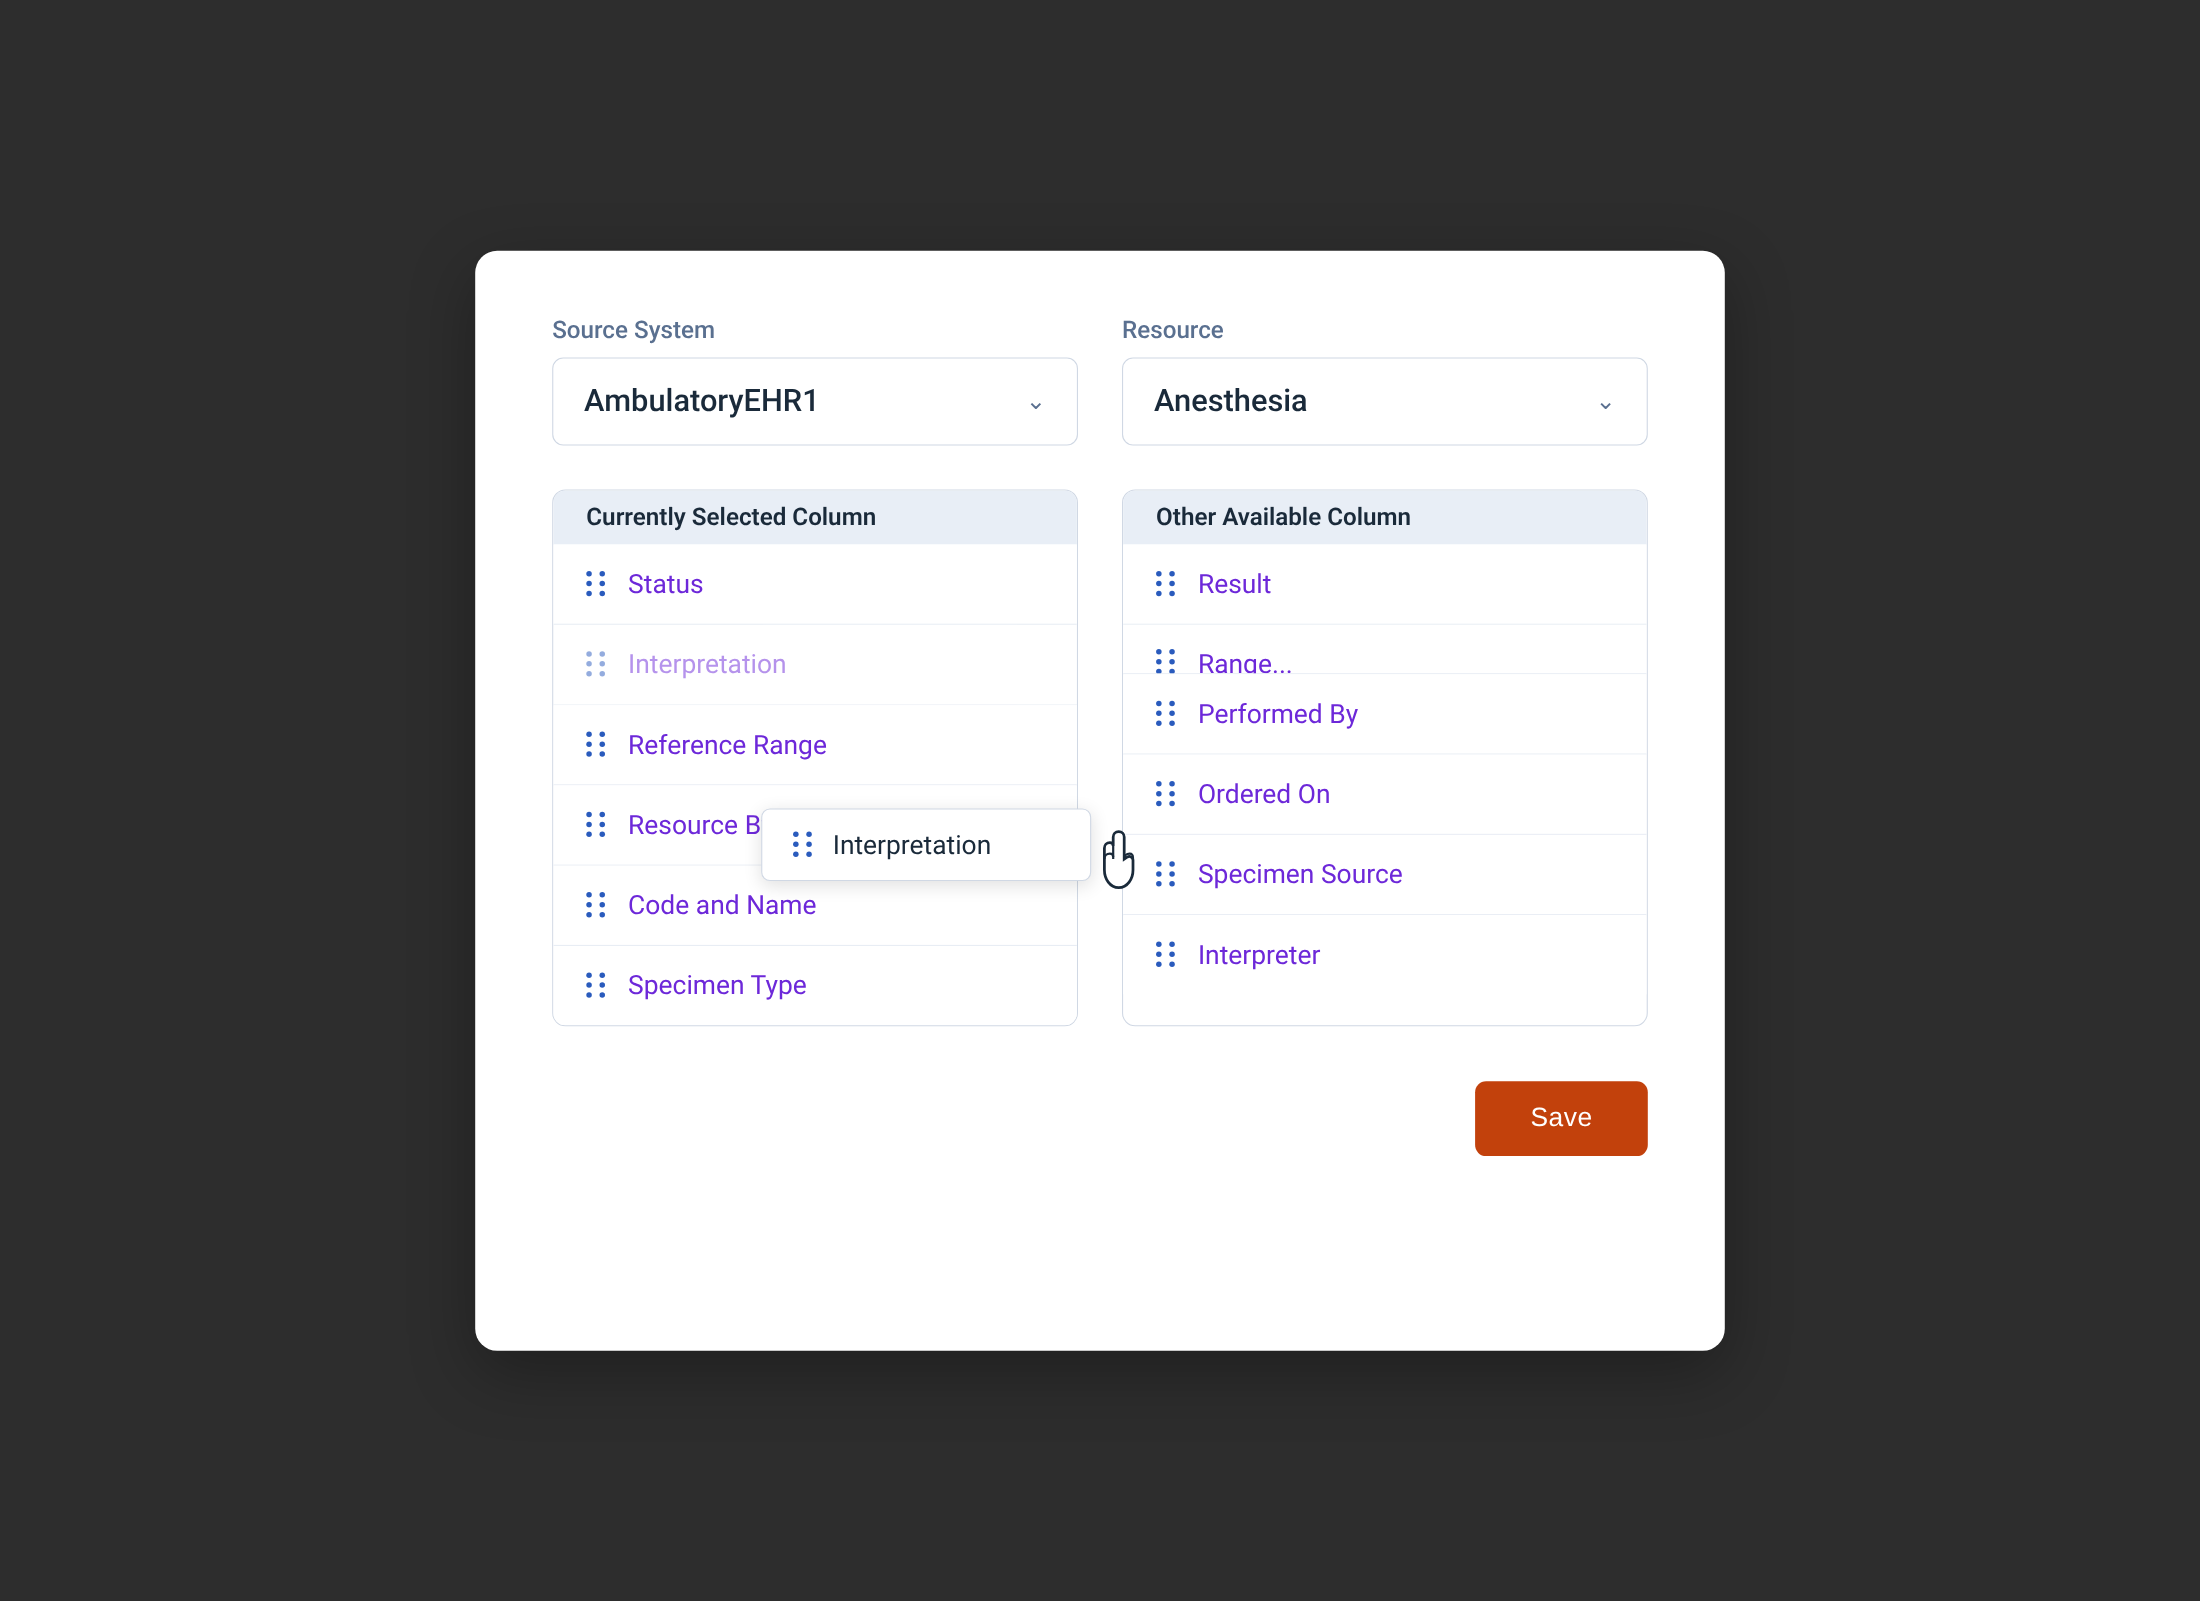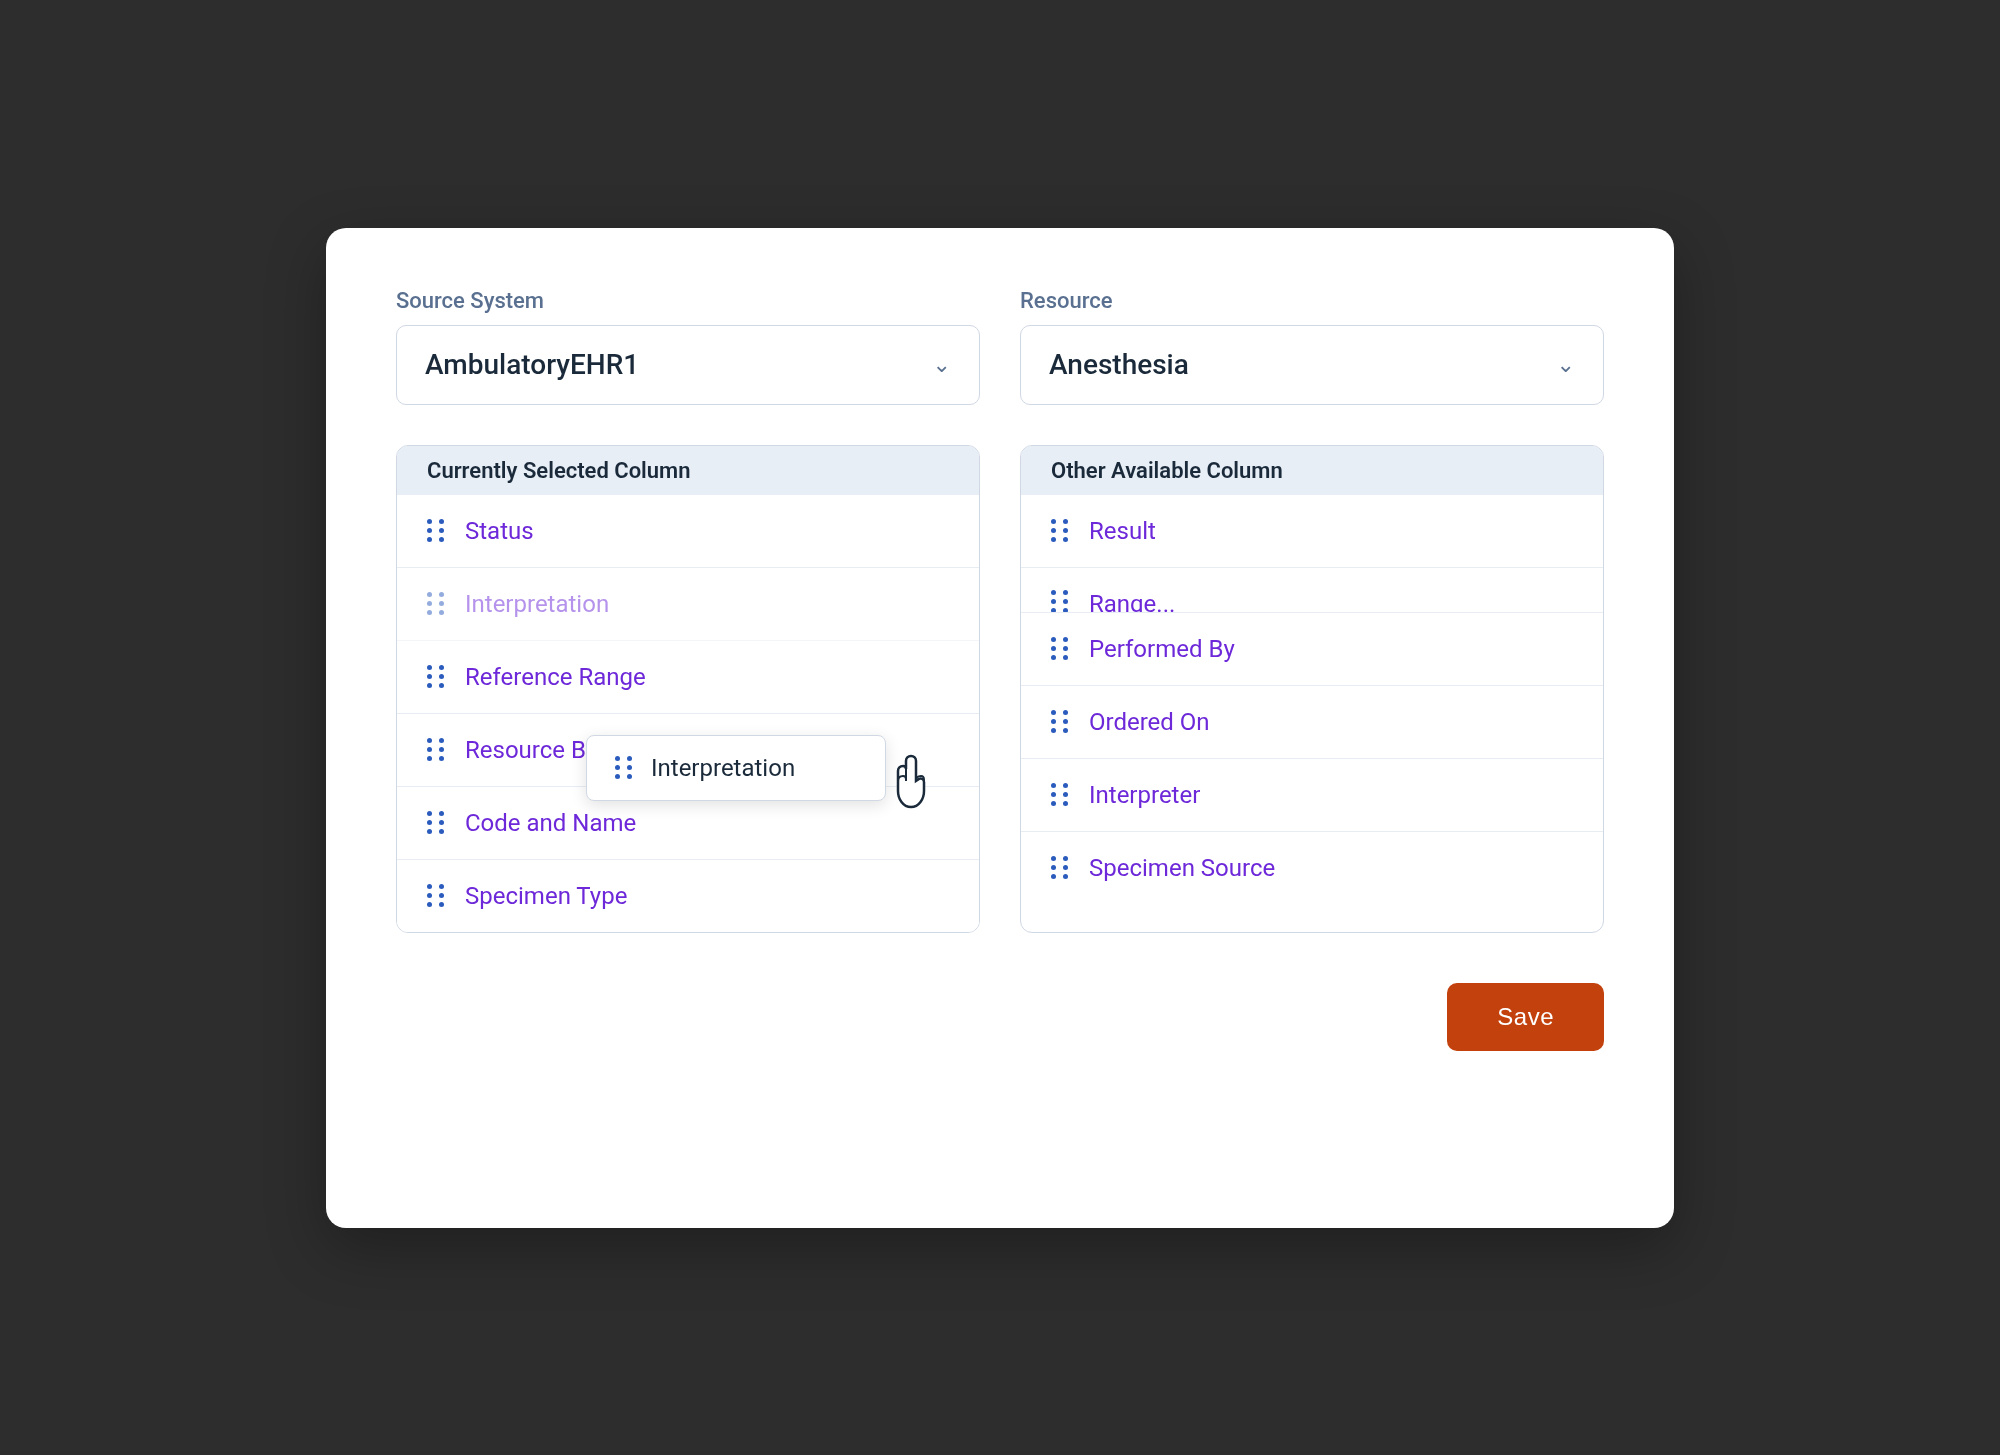--- a/index.html
+++ b/index.html
@@ -15,21 +15,21 @@
       display: flex;
       align-items: center;
       justify-content: center;
       font-family: -apple-system, BlinkMacSystemFont, 'Segoe UI', Roboto, sans-serif;
     }
 
     .modal-container {
       background: #ffffff;
       border-radius: 20px;
       padding: 60px 70px 70px 70px;
-      width: 1348px;
+      width: 1136px;
       min-height: 1000px;
       position: relative;
       box-shadow: 0 20px 60px rgba(0,0,0,0.3);
     }
 
     .form-grid {
       display: grid;
       grid-template-columns: 1fr 1fr;
       gap: 40px;
       margin-bottom: 40px;
@@ -348,33 +348,33 @@
 
       <div class="column-item">
         <div class="drag-icon">
           <div class="drag-dot"></div>
             <div class="drag-dot"></div>
           <div class="drag-dot"></div>
             <div class="drag-dot"></div>
           <div class="drag-dot"></div>
             <div class="drag-dot"></div>
         </div>
+        <span class="column-item-text">Specimen Source</span>
+      </div>
+
+      <div class="column-item">
+        <div class="drag-icon">
+          <div class="drag-dot"></div>
+            <div class="drag-dot"></div>
+          <div class="drag-dot"></div>
+            <div class="drag-dot"></div>
+          <div class="drag-dot"></div>
+            <div class="drag-dot"></div>
+        </div>
         <span class="column-item-text">Interpreter</span>
-      </div>
-
-      <div class="column-item">
-        <div class="drag-icon">
-          <div class="drag-dot"></div>
-            <div class="drag-dot"></div>
-          <div class="drag-dot"></div>
-            <div class="drag-dot"></div>
-          <div class="drag-dot"></div>
-            <div class="drag-dot"></div>
-        </div>
-        <span class="column-item-text">Specimen Source</span>
       </div>
     </div>
 
     <div class="drag-tooltip">
       <div class="drag-icon">
         <div class="drag-dot"></div>
           <div class="drag-dot"></div>
         <div class="drag-dot"></div>
           <div class="drag-dot"></div>
         <div class="drag-dot"></div>

